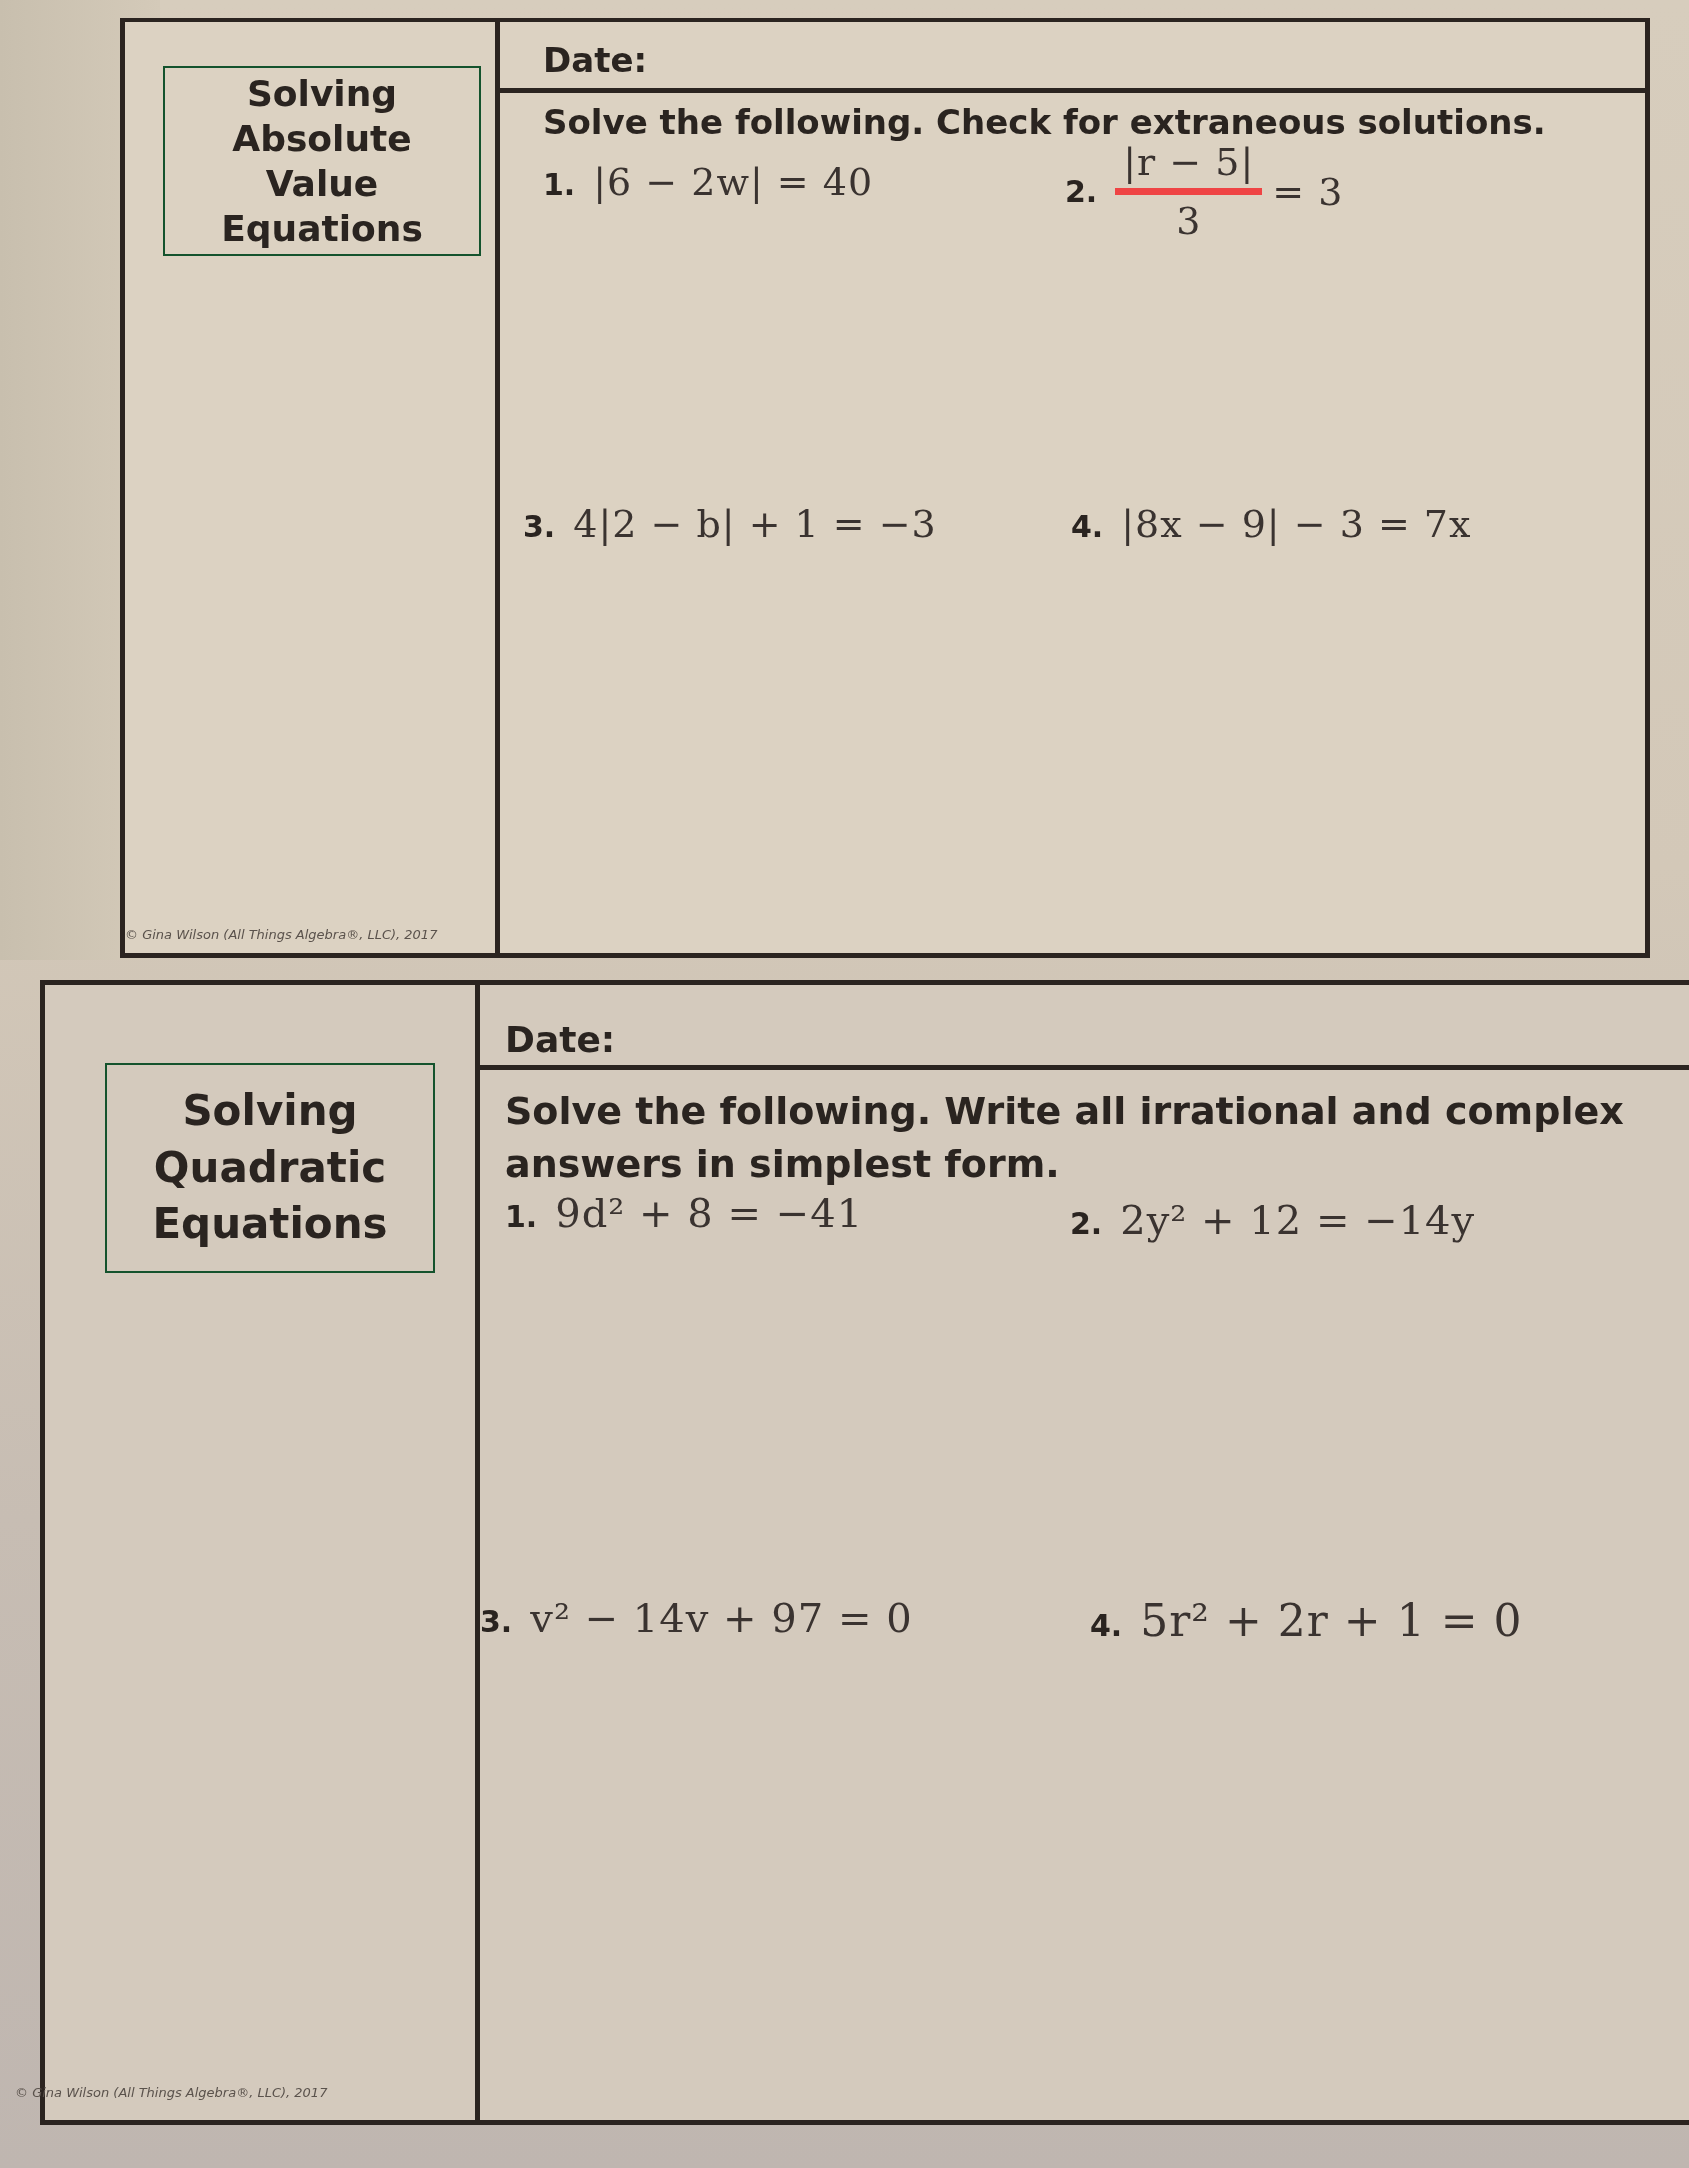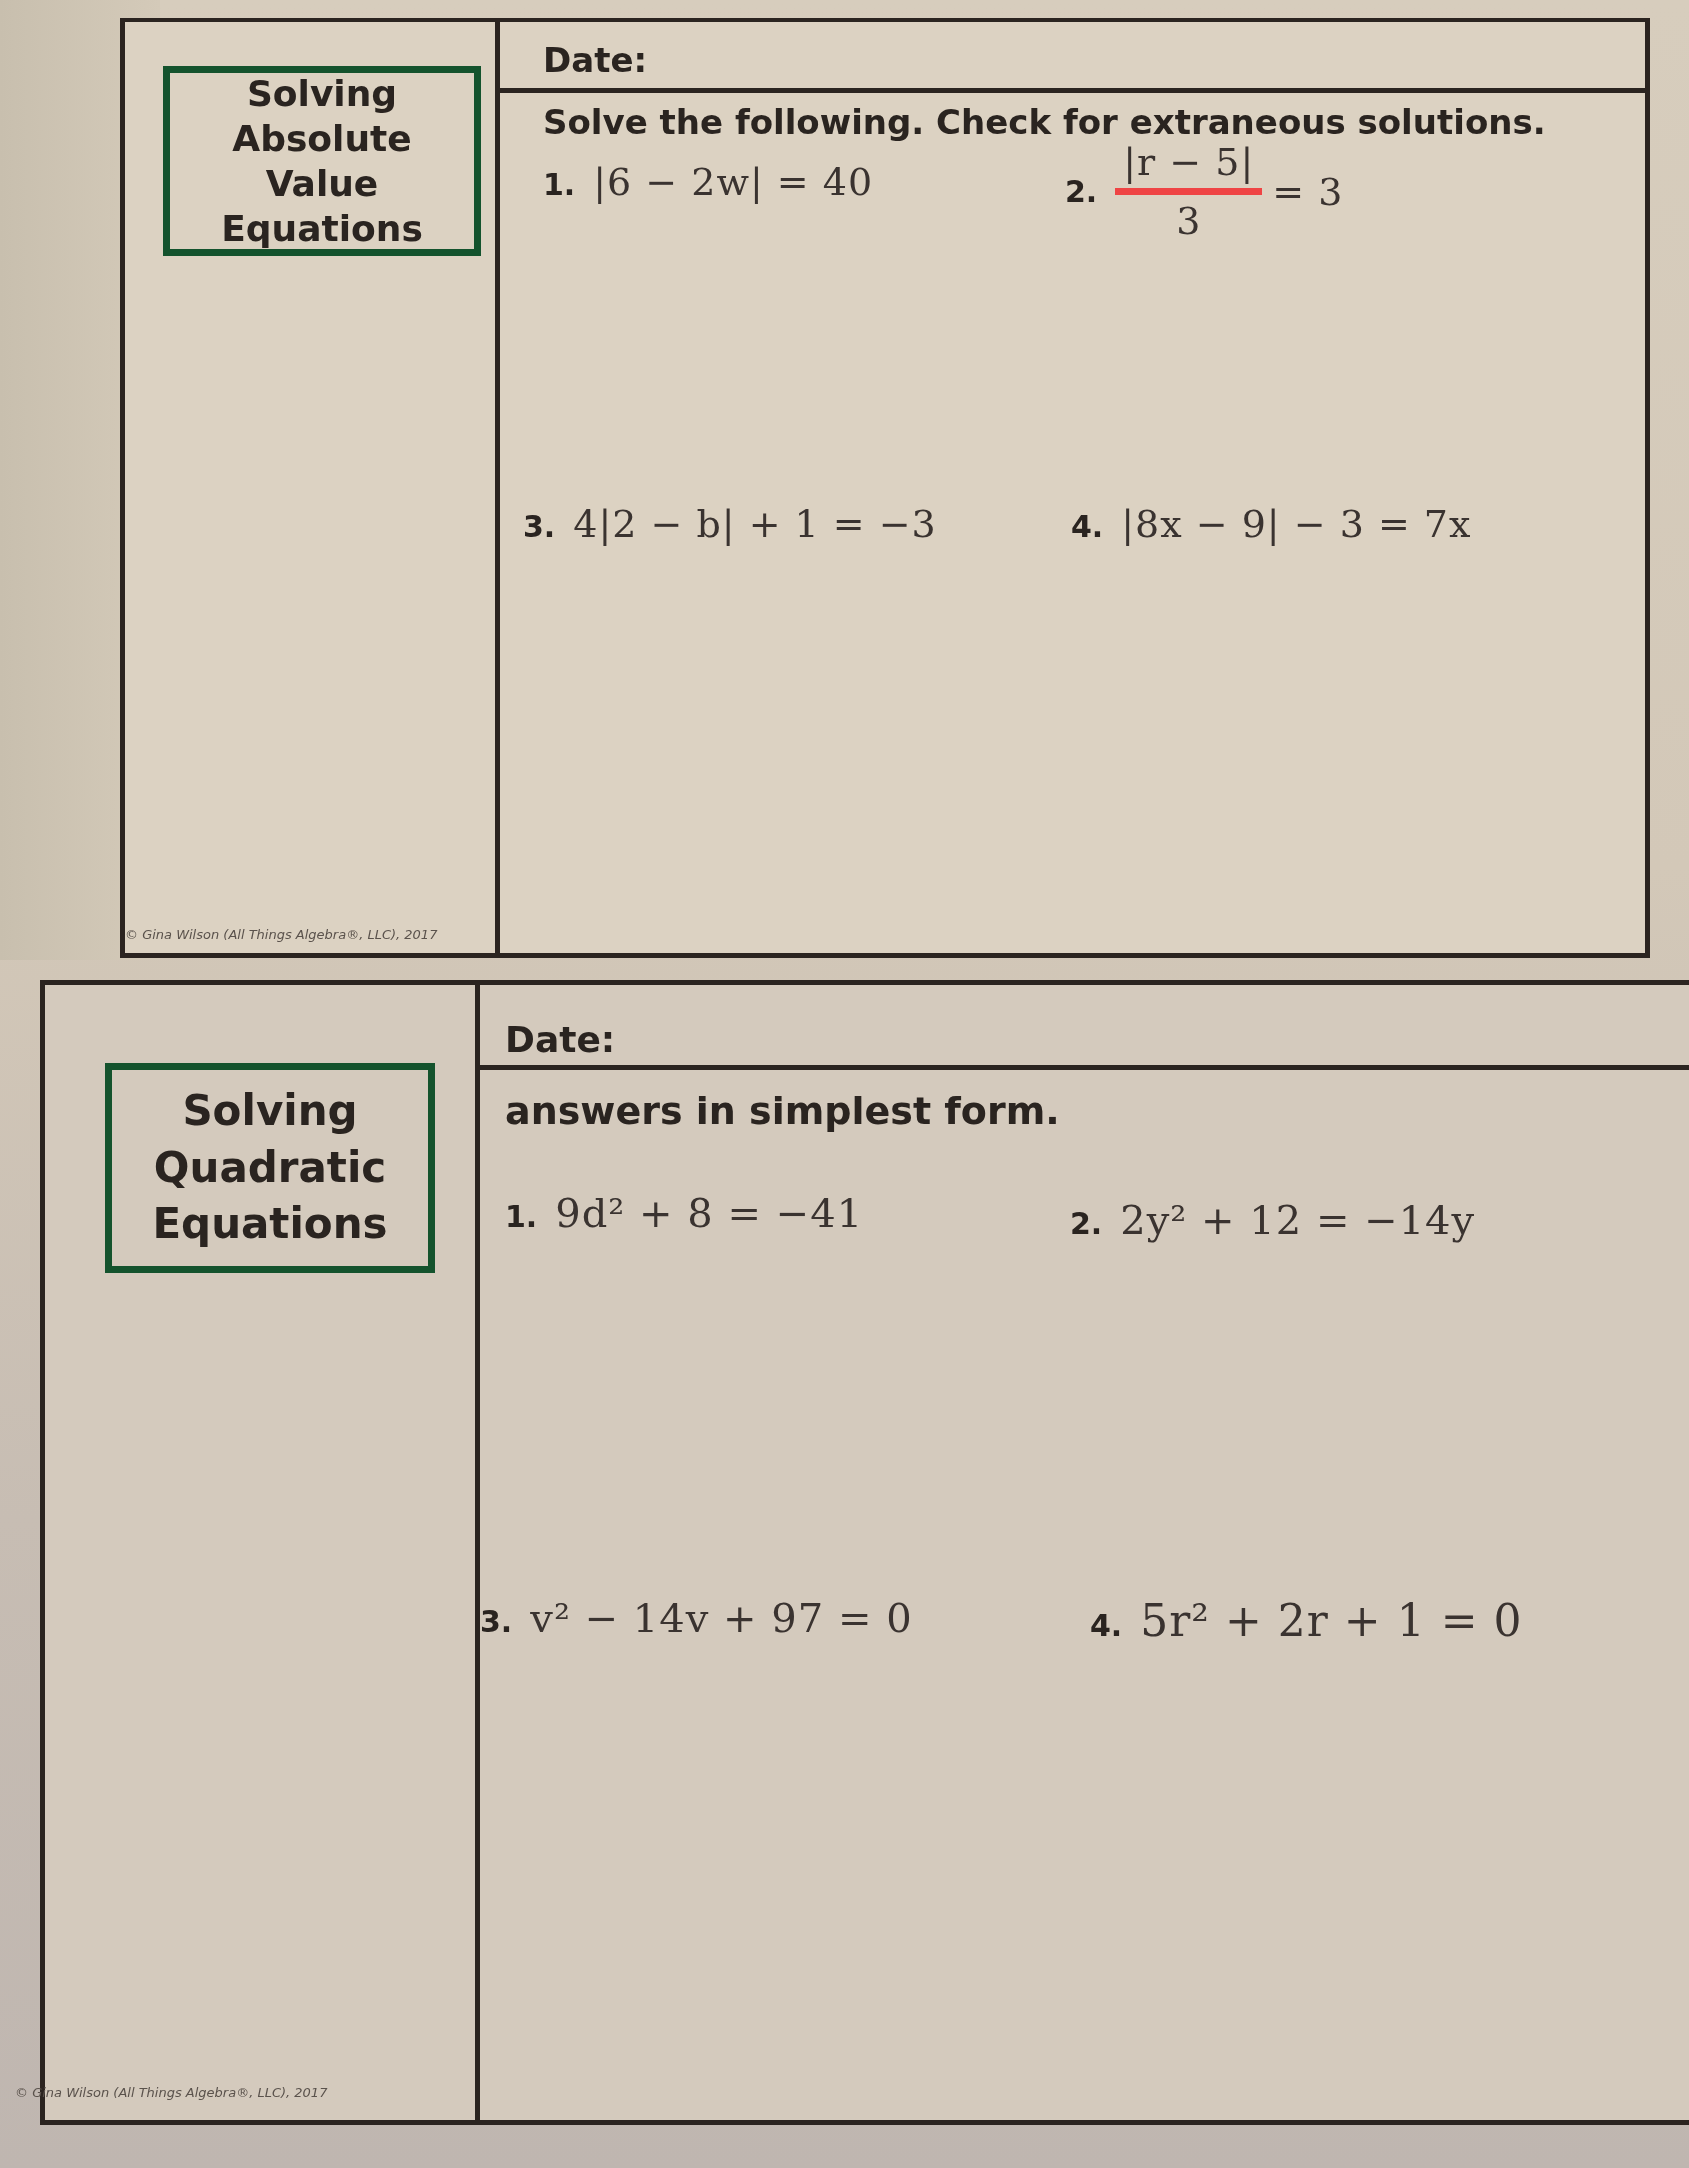--- a/index.html
+++ b/index.html
@@ -16,21 +16,21 @@
     .sheet {
       position: absolute;
       border: 5px solid #2b2420;
       box-sizing: border-box;
     }
     .sheet-1 { left: 120px; top: 18px; width: 1530px; height: 940px; background: #dcd2c2; border-top: 4px solid #2b2420; }
     .sheet-2 { left: 40px; top: 980px; width: 1680px; height: 1145px; background: #d4cabd; }
     .vdivider { position: absolute; top: 0; bottom: 0; width: 5px; background: #2b2420; }
     .hline { position: absolute; height: 5px; background: #2b2420; }
     .title-box {
-      position: absolute; border: 7px solid #14532d; box-sizing: border-box;
+      position: absolute; border: 2px solid #14532d; box-sizing: border-box;
       display: flex; flex-direction: column; align-items: center; justify-content: center;
       font-weight: bold; text-align: center; line-height: 1.25;
     }
     .title-box span { display: block; }
     .date-label { position: absolute; font-weight: bold; font-size: 34px; margin-top: 16px; }
     .instructions { position: absolute; font-weight: bold; font-size: 36px; line-height: 1.5; }
     .problem { position: absolute; display: flex; align-items: baseline; }
     .pnum { font-weight: bold; font-size: 30px; margin-right: 18px; }
     .eq { font-family: "DejaVu Serif", serif; font-size: 38px; color: #3a3330; letter-spacing: 1px; }
     .frac { display: inline-flex; flex-direction: column; align-items: center; vertical-align: middle; }
@@ -89,20 +89,21 @@
   <div class="hline" style="left:430px; right:0; top:80px;"></div>
 
   <div class="title-box" style="left:60px; top:78px; width:330px; height:210px; font-size:42px; line-height:1.35;">
     <span>Solving</span>
     <span>Quadratic</span>
     <span>Equations</span>
   </div>
 
   <div class="date-label" style="left:460px; top:18px; font-size:36px;">Date:</div>
   <div class="instructions" style="left:460px; top:100px; font-size:38px; line-height:1.4;">
+    <div>Solve the following. Write all irrational and complex</div>
     <div>answers in simplest form.</div>
   </div>
 
   <div class="problem" style="left:460px; top:205px;">
     <span class="pnum">1.</span>
     <span class="eq" style="font-size:40px;">9d² + 8 = −41</span>
   </div>
 
   <div class="problem" style="left:1025px; top:205px;">
     <span class="pnum">2.</span>

